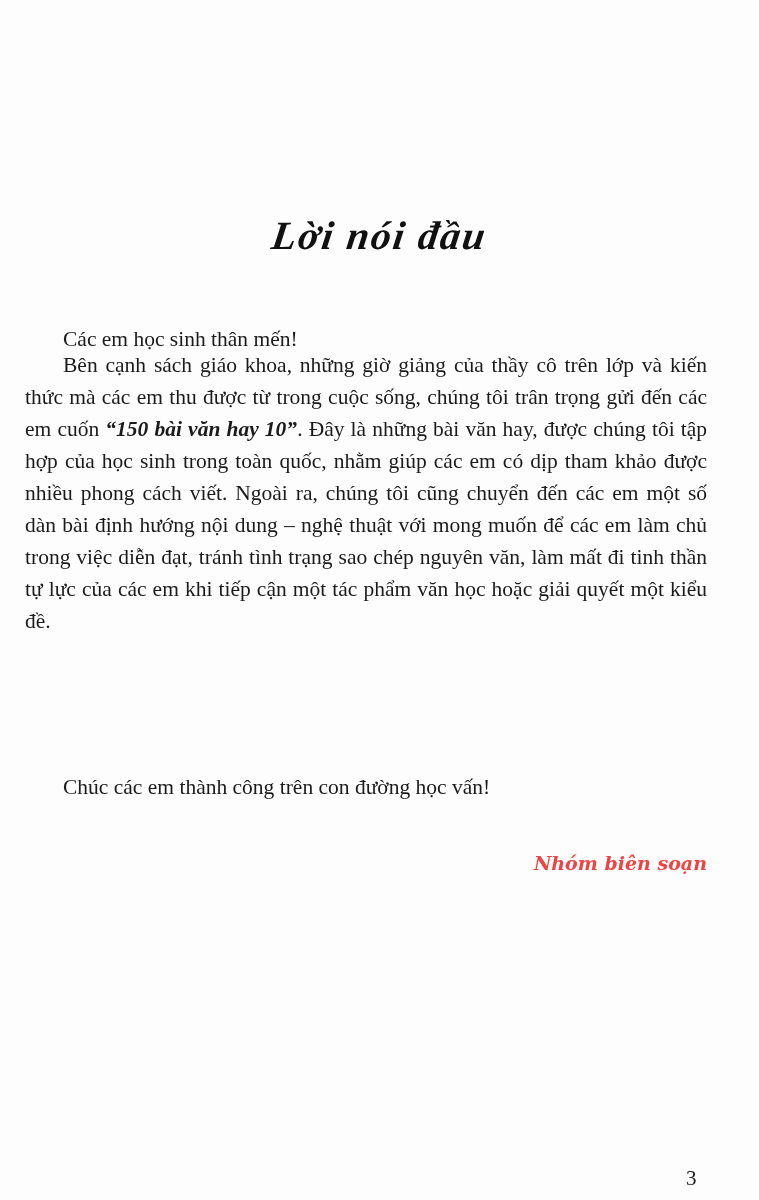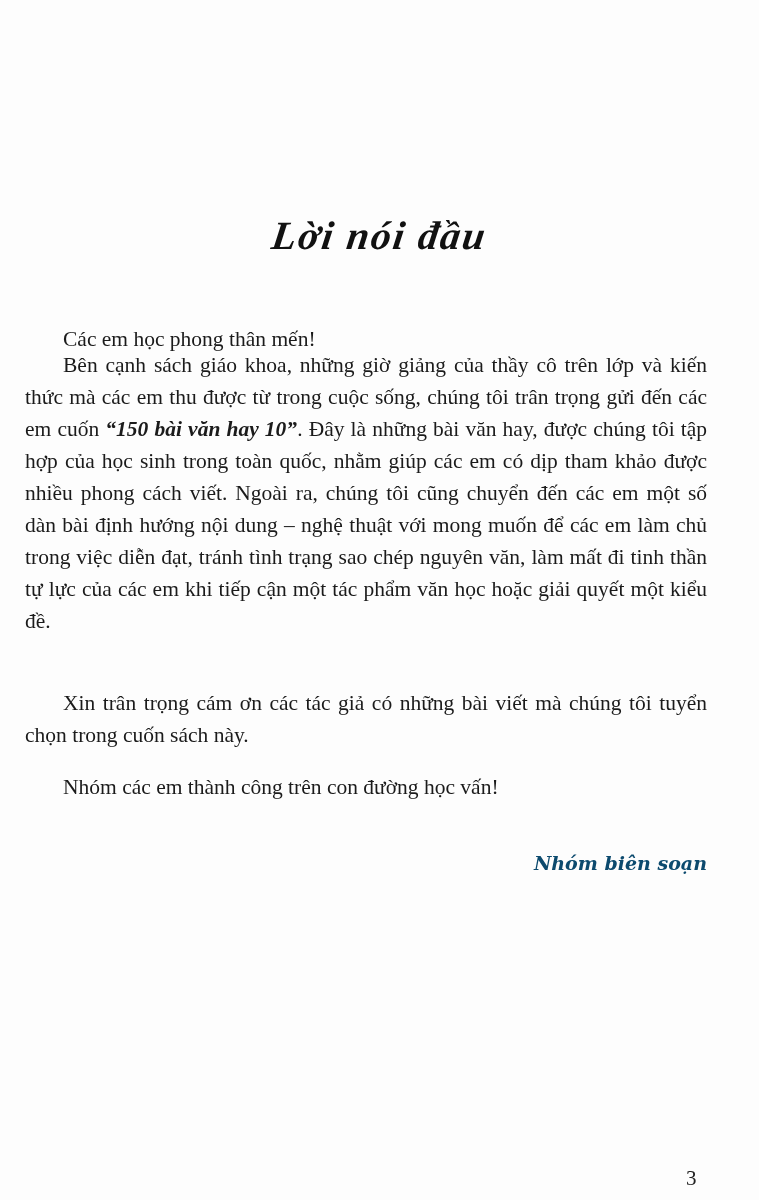--- a/index.html
+++ b/index.html
@@ -57,51 +57,48 @@
       font-style: italic;
     }
     .signature {
       position: absolute;
       top: 852px;
       right: 52px;
       font-family: "DejaVu Serif", "Liberation Serif", serif;
       font-weight: bold;
       font-style: italic;
       font-size: 19px;
-      color: #0c4a6e;
+      color: #ef4444;
     }
     .page-number {
       position: absolute;
       top: 1166px;
       left: 686px;
       font-family: "Liberation Serif", "DejaVu Serif", serif;
       font-size: 21px;
       color: #222;
     }
   </style>
 </head>
 <body>
 
 <div class="page">
 
   <div class="title">Lời nói đầu</div>
 
   <div class="body-text greeting">
-    <p>Các em học phong thân mến!</p>
+    <p>Các em học sinh thân mến!</p>
   </div>
 
   <div class="body-text para1">
     <p><span>Bên cạnh sách giáo khoa, những giờ giảng của thầy cô trên lớp và kiến thức mà các em thu được từ trong cuộc sống, chúng tôi trân trọng gửi đến các em cuốn </span><span class="book-title">“150 bài văn hay 10”</span><span>. Đây là những bài văn hay, được chúng tôi tập hợp của học sinh trong toàn quốc, nhằm giúp các em có dịp tham khảo được nhiều phong cách viết. Ngoài ra, chúng tôi cũng chuyển đến các em một số dàn bài định hướng nội dung – nghệ thuật với mong muốn để các em làm chủ trong việc diễn đạt, tránh tình trạng sao chép nguyên văn, làm mất đi tinh thần tự lực của các em khi tiếp cận một tác phẩm văn học hoặc giải quyết một kiểu đề.</span></p>
   </div>
 
-  <div class="body-text para2">
-    <p>Xin trân trọng cám ơn các tác giả có những bài viết mà chúng tôi tuyển chọn trong cuốn sách này.</p>
-  </div>
 
   <div class="body-text para3">
-    <p>Nhóm các em thành công trên con đường học vấn!</p>
+    <p>Chúc các em thành công trên con đường học vấn!</p>
   </div>
 
   <div class="signature">Nhóm biên soạn</div>
 
   <div class="page-number">3</div>
 
 </div>
 
 </body></html>

